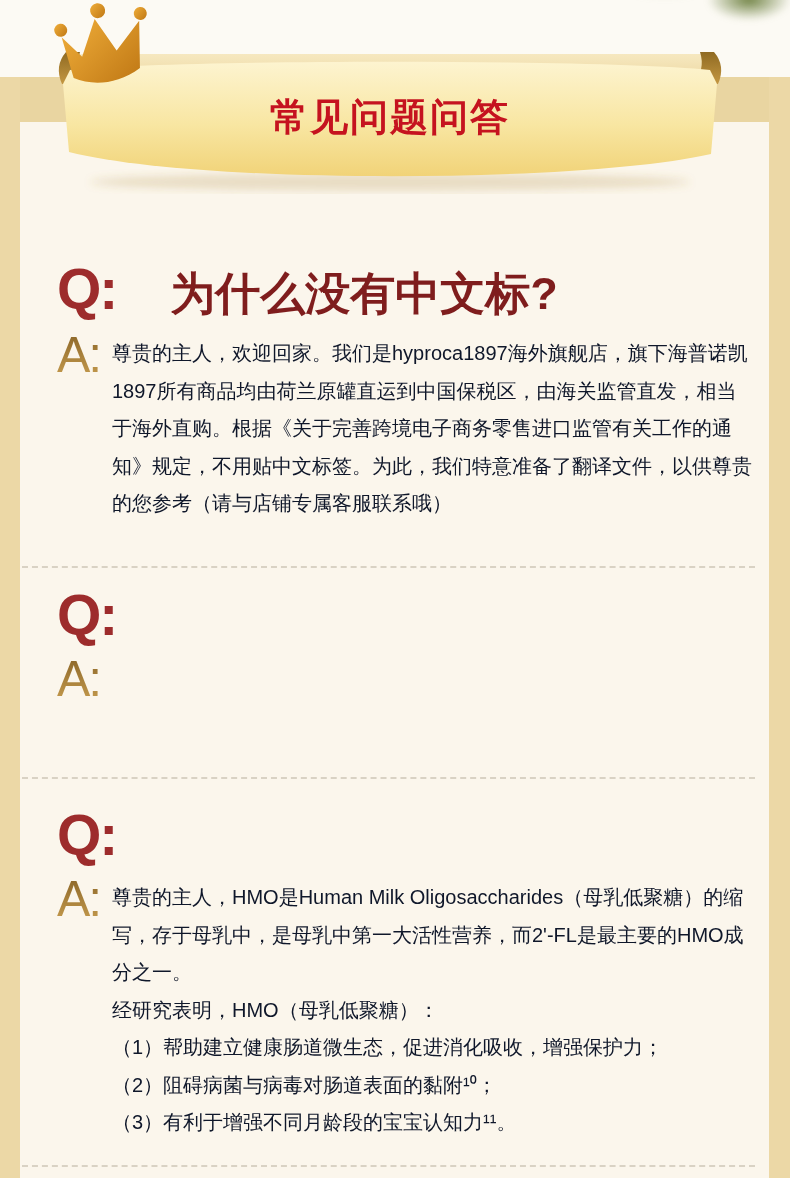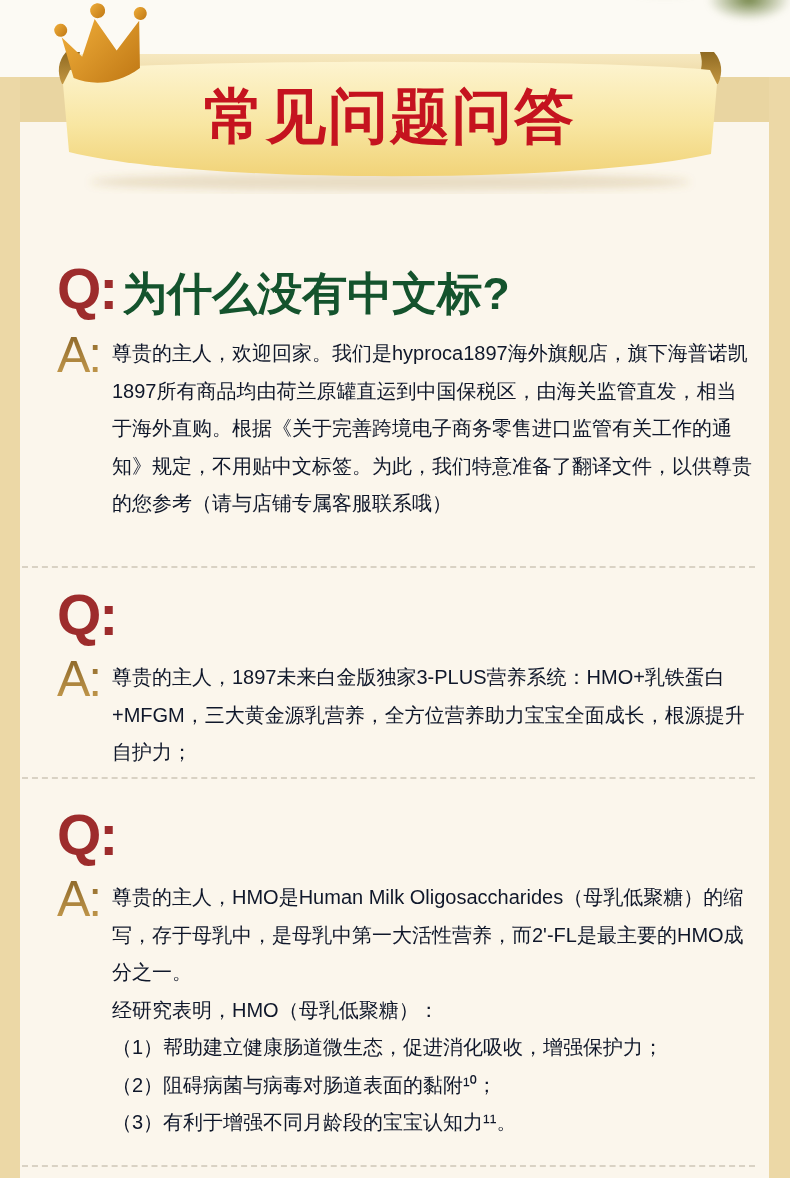--- a/index.html
+++ b/index.html
@@ -26,33 +26,33 @@
   .band-top{position:absolute;left:0;top:77px;width:790px;height:45px;background:#e9d5a1;}
   .strip-left{position:absolute;left:0;top:77px;width:20px;height:1101px;background:#ecd8a6;}
   .strip-right{position:absolute;left:769px;top:77px;width:21px;height:1101px;background:#ecd8a6;}
 
   .ribbon{position:absolute;left:40px;top:44px;width:700px;height:150px;}
   .crown{position:absolute;left:50px;top:2px;width:110px;height:88px;transform:rotate(-7deg);}
 
   .title{
     position:absolute;left:40px;top:84px;width:700px;margin:0;
     text-align:center;
-    font-size:60px;line-height:66px;font-weight:900;
+    font-size:38px;line-height:66px;font-weight:900;
     letter-spacing:2px;
     color:#c5131f;
   }
 
   .qa{position:absolute;left:57px;width:700px;}
   .qa1{top:256px;} .qa2{top:582px;} .qa3{top:802px;}
   .q-row{display:flex;align-items:baseline;}
   .q-badge{
     font-size:57px;font-weight:700;color:#9d2c2c;
     margin-right:6px;letter-spacing:-2px;
   }
-  .q-text{font-size:45px;font-weight:700;color:#14532d;letter-spacing:0px;}
+  .q-text{font-size:45px;font-weight:700;color:#7f1d1d;letter-spacing:0px;margin-left:48px;}
   .a-row{display:flex;align-items:flex-start;margin-top:8px;}
   .a-badge{
     flex:0 0 55px;
     font-size:50px;line-height:46px;font-weight:400;
     color:#a9803c;letter-spacing:-2px;
   }
   @supports ((-webkit-background-clip: text) or (background-clip: text)){
     .a-badge{
       background:linear-gradient(180deg,#8a6527,#c59b4e);
       -webkit-background-clip:text;background-clip:text;
@@ -137,21 +137,20 @@
   </section>
 
   <div class="divider d1"></div>
 
   <section class="qa qa2">
     <div class="q-row">
       <span class="q-badge">Q:</span>
     </div>
     <div class="a-row">
       <span class="a-badge">A:</span>
-      <p class="answer">尊贵的主人，1897未来白金版独家3-PLUS营养系统：HMO+乳铁蛋白+MFGM，三大黄金源乳营养，全方位营养助力宝宝全面成长，根源提升自护力；</p>
     </div>
   </section>
 
   <div class="divider d2"></div>
 
   <section class="qa qa3">
     <div class="q-row">
       <span class="q-badge">Q:</span>
     </div>
     <div class="a-row">

